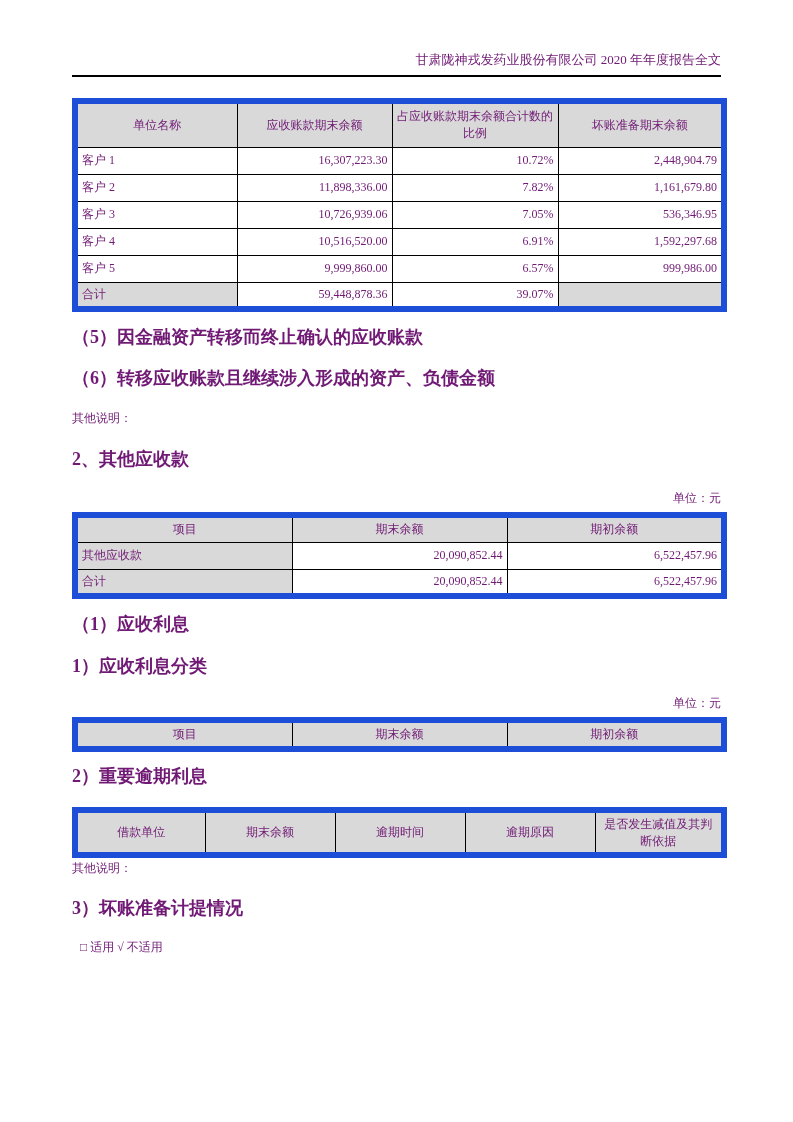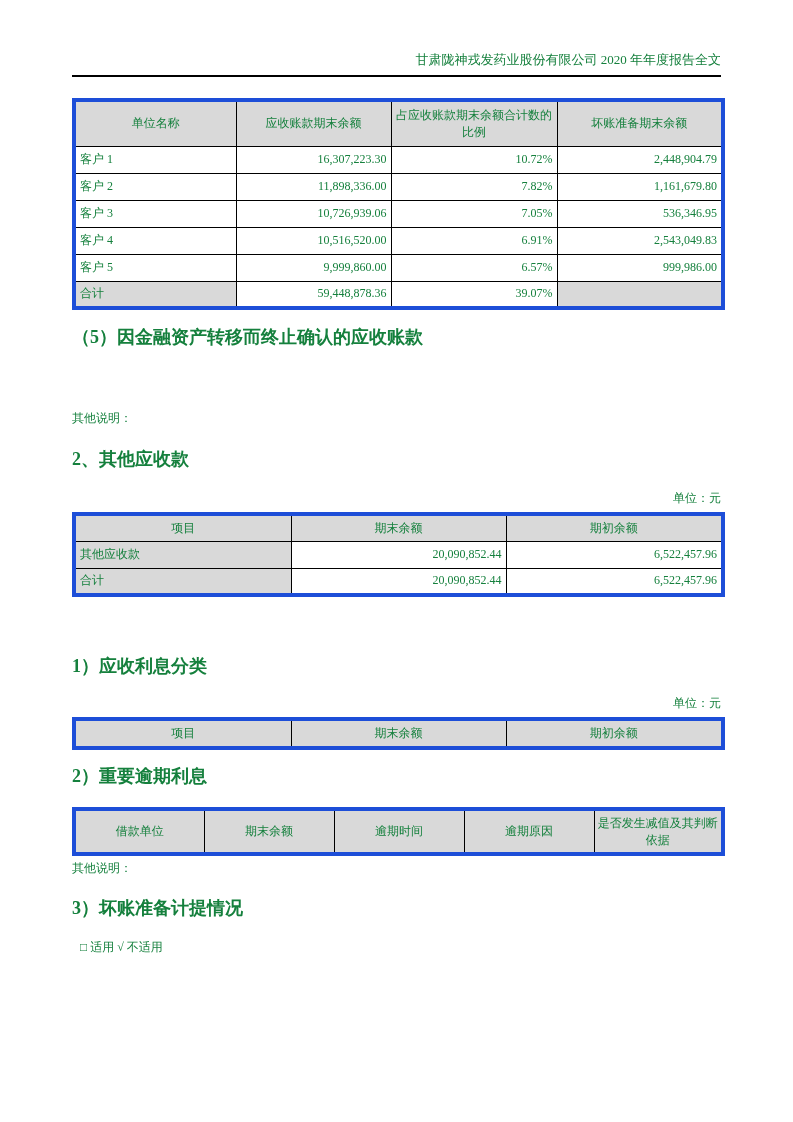--- a/index.html
+++ b/index.html
@@ -1,32 +1,32 @@
 <!DOCTYPE html>
 <html><head>
 <meta charset="utf-8">
 <style>
   * { margin:0; padding:0; box-sizing:border-box; }
   html,body { background:#ffffff; }
   .page {
     position:relative; width:793px; height:1038px; background:#ffffff;
-    font-family:"Liberation Serif","DejaVu Serif",serif; color:#15803d;
+    font-family:"Liberation Serif","DejaVu Serif",serif; color:#701a75;
     overflow:hidden;
   }
   .abs { position:absolute; left:72px; width:649px; }
 
   
   .doc-header {
     top:50px; text-align:right; font-size:13px; line-height:20px;
     padding-bottom:5px; border-bottom:2px solid #000;
   }
 
   
   table.rpt { border-collapse:collapse; width:649px; table-layout:fixed;
-              font-size:12px; border:4px solid #1d4ed8; }
+              font-size:12px; border:6px solid #1d4ed8; }
   table.rpt td { border:1px solid #000; vertical-align:middle; overflow:hidden; }
   td.hd { background:#d9d9d9; text-align:center; line-height:17px; padding:2px 3px; }
   td.name { text-align:left; padding:2px 2px 2px 4px; }
   td.num  { text-align:right; padding:2px 4px 2px 2px; }
   td.grey { background:#d9d9d9;margin-left:32px; }
   .r27 td { height:27px; }
 
   
   .h-bold { font-weight:bold; font-size:18px; line-height:18px; }
   .plain  { font-size:12px; line-height:16px; }
@@ -69,38 +69,39 @@
     <tr class="r27">
       <td class="name">客户 3</td>
       <td class="num">10,726,939.06</td>
       <td class="num">7.05%</td>
       <td class="num">536,346.95</td>
     </tr>
     <tr class="r27">
       <td class="name">客户 4</td>
       <td class="num">10,516,520.00</td>
       <td class="num">6.91%</td>
-      <td class="num">2,543,049.83</td>
+      <td class="num">1,592,297.68</td>
     </tr>
     <tr class="r27">
       <td class="name">客户 5</td>
       <td class="num">9,999,860.00</td>
       <td class="num">6.57%</td>
       <td class="num">999,986.00</td>
     </tr>
     <tr class="r27">
       <td class="name grey">合计</td>
       <td class="num">59,448,878.36</td>
       <td class="num">39.07%</td>
       <td class="num grey"></td>
     </tr>
   </tbody>
     </table>
 
   <div class="abs h-bold" style="top:328px;">（5）因金融资产转移而终止确认的应收账款</div>
+  <div class="abs h-bold" style="top:369px;">（6）转移应收账款且继续涉入形成的资产、负债金额</div>
   <div class="abs plain" style="top:410px;">其他说明：</div>
   <div class="abs h-bold" style="top:450px;">2、其他应收款</div>
   <div class="abs unit" style="top:490px;">单位：元</div>
 
   <table class="rpt abs" style="top:512px;">
     <colgroup>
         <col style="width:217px">
         <col style="width:215px">
         <col style="width:217px">
       </colgroup>
@@ -116,20 +117,21 @@
       <td class="num">6,522,457.96</td>
     </tr>
     <tr class="r27">
       <td class="name grey">合计</td>
       <td class="num">20,090,852.44</td>
       <td class="num">6,522,457.96</td>
     </tr>
   </tbody>
     </table>
 
+  <div class="abs h-bold" style="top:615px;">（1）应收利息</div>
   <div class="abs h-bold" style="top:657px;">1）应收利息分类</div>
   <div class="abs unit" style="top:695px;">单位：元</div>
 
   <table class="rpt abs" style="top:717px;">
     <colgroup>
         <col style="width:217px">
         <col style="width:215px">
         <col style="width:217px">
       </colgroup>
     <tbody>

